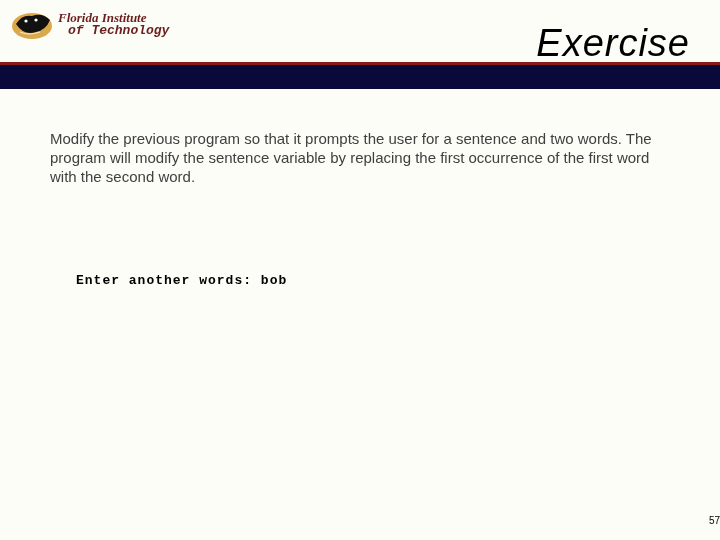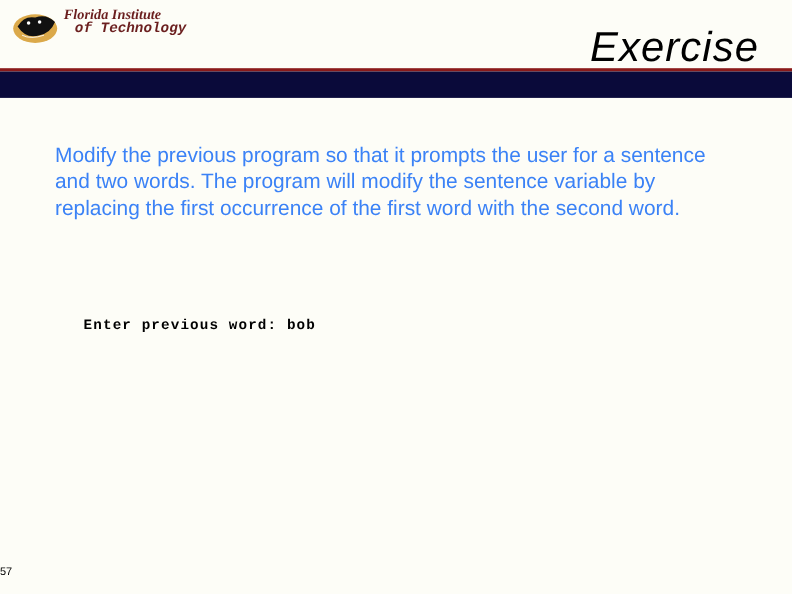--- a/index.html
+++ b/index.html
@@ -14,20 +14,21 @@
   .header {
     width: 100%;
     height: 70px;
     position: relative;
   }
   .logo {
     position: absolute;
     left: 10px;
     top: 6px;
     display: flex;
+    align-items: center;
     gap: 4px;
   }
   .logo-text {
     display: flex;
     flex-direction: column;
     line-height: 1;
   }
   .logo-text .line1 {
     font-style: italic;
     font-weight: bold;
@@ -69,40 +70,40 @@
     height: 24px;
     background: #0a0a3a;
   }
   .content {
     position: absolute;
     top: 130px;
     left: 50px;
     right: 50px;
   }
   .desc {
-    font-size: 19px;
+    font-size: 15px;
     line-height: 1.25;
-    color: #3b82f6;
+    color: #404040;
     margin-bottom: 30px;
   }
   .code {
     font-family: "Courier New", Courier, monospace;
     font-size: 13px;
     font-weight: bold;
     letter-spacing: 1px;
     line-height: 2;
     margin-left: 26px;
     white-space: pre;
   }
   .pagenum {
     position: absolute;
     bottom: 14px;
     left: 0;
     width: 100%;
-    text-align: left;
+    text-align: right;
     font-size: 10px;
     color: #000;
   }
 </style>
 </head>
 <body>
 
 <div class="header">
   <div class="logo">
     <svg width="44" height="36">
@@ -118,17 +119,17 @@
     </div>
   </div>
   <div class="title">Exercise</div>
   <div class="rule-red"></div>
   <div class="rule-navy"></div>
 </div>
 
 <div class="content">
   <p class="desc">Modify the previous program so that it prompts the user for a sentence and two words. The program will modify the sentence variable by replacing the first occurrence of the first word with the second word.</p>
   <div class="code">
-    <div>Enter previous word: bob</div>
+    <div>Enter another words: bob</div>
   </div>
 </div>
 
 <div class="pagenum">57</div>
 
 </body></html>

